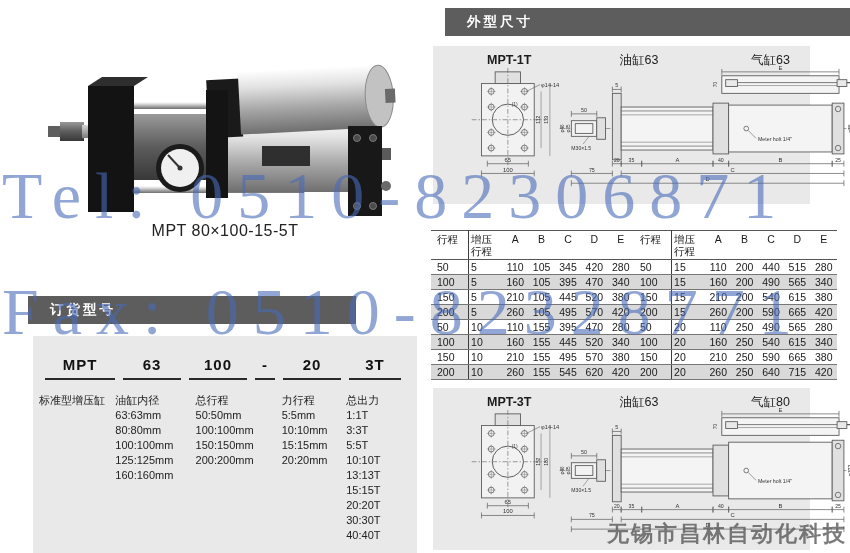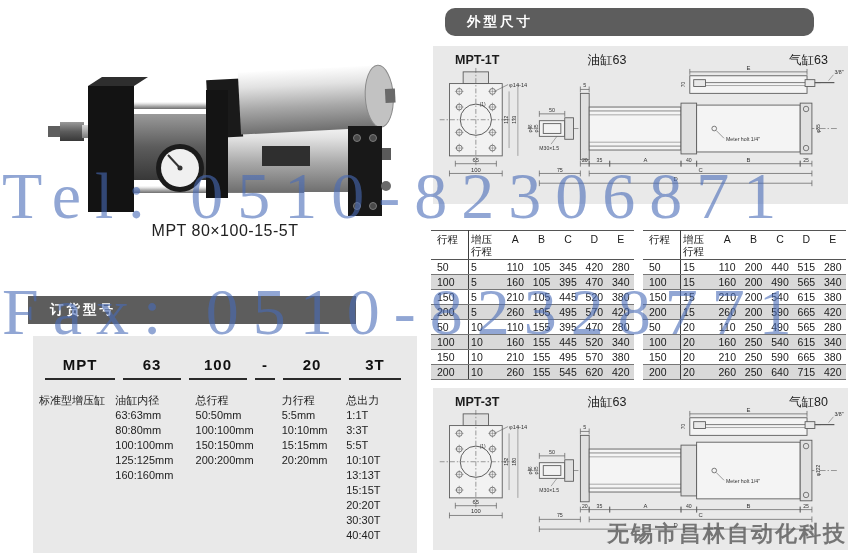--- a/index.html
+++ b/index.html
@@ -12,45 +12,45 @@
   }
   *{margin:0;padding:0;box-sizing:border-box;}
   html,body{background:#fff;}
   body{font-family:"Liberation Sans","DejaVu Sans",sans-serif;color:#222;}
   .page{position:relative;width:850px;height:553px;background:#fff;overflow:hidden;}
   .left-col{position:absolute;left:0;top:0;width:425px;height:553px;}
   .right-col{position:absolute;left:430px;top:0;width:420px;height:553px;}
 
   .section-bar{background:var(--bar-bg);color:#fff;font-size:13.5px;letter-spacing:3px;
                padding:5px 0 5px 22px;font-weight:bold;}
-  .dim-bar{margin:8px 0 0 15px;width:369px;border-radius:10px;}
+  .dim-bar{margin:8px 0 0 15px;width:405px;}
   .order-bar{margin:56px 0 0 28px;width:328px;}
 
   .product-photo{display:block;margin:28px 0 0 30px;width:380px;height:190px;}
   .photo-caption{margin:4px 0 0 30px;width:390px;text-align:center;font-size:16px;
                  color:#222;letter-spacing:0.5px;}
 
   .order-panel{margin:12px 0 0 33px;width:384px;height:250px;background:var(--panel-bg);}
   .code-row{display:flex;gap:8px;margin:0 0 0 12px;padding-top:20px;}
   .code-cell{text-align:center;font-weight:bold;font-size:15px;color:#111;
              border-bottom:2px solid #2a2a2a;padding-bottom:5px;letter-spacing:1px;}
   .spec-cols{display:flex;margin:13px 16px 0 6px;font-size:11px;line-height:15px;color:#222;}
   .spec-title{white-space:nowrap;}
   .spec-opt{white-space:nowrap;}
 
-  .draw-panel{margin:10px 1px 0 3px;width:415px;background:var(--panel-bg);}
+  .draw-panel{margin:10px 1px 0 3px;width:377px;background:var(--panel-bg);padding-left:32px;}
   .panel-1t{height:158px;}
   .panel-3t{margin-top:8px;height:162px;}
   .draw-head{display:flex;align-items:center;height:18px;padding:10px 20px 0 22px;
              font-size:12.5px;color:#1c1c1c;font-weight:bold;}
   .draw-head .oil{margin-left:88px;font-weight:normal;}
   .draw-head .air{margin-left:auto;font-weight:normal;}
   .tech-svg{display:block;width:412px;height:127px;margin-top:2px;}
 
-  .tables-row{display:flex;gap:9px;margin:26px 0 0 1px;}
+  .tables-row{display:flex;margin:26px 0 0 1px;}
   .dim-table{border-collapse:collapse;width:203px;font-size:10.5px;color:#1a1a1a;
              table-layout:fixed;}
   .dim-table th{font-weight:normal;text-align:left;vertical-align:top;
                 border-top:1px solid var(--line);border-bottom:1px solid var(--line);
                 padding:2px 2px;line-height:12px;}
   .dim-table th.c0{width:37px;padding-left:6px;}
   .dim-table th.c1{width:33px;}
   .dim-table th.cx{width:26px;text-align:center;}
   .dim-table td{border-bottom:1px solid #767676;height:14px;line-height:14px;padding:0 2px;}
   .dim-table td.c0{padding-left:6px;}

